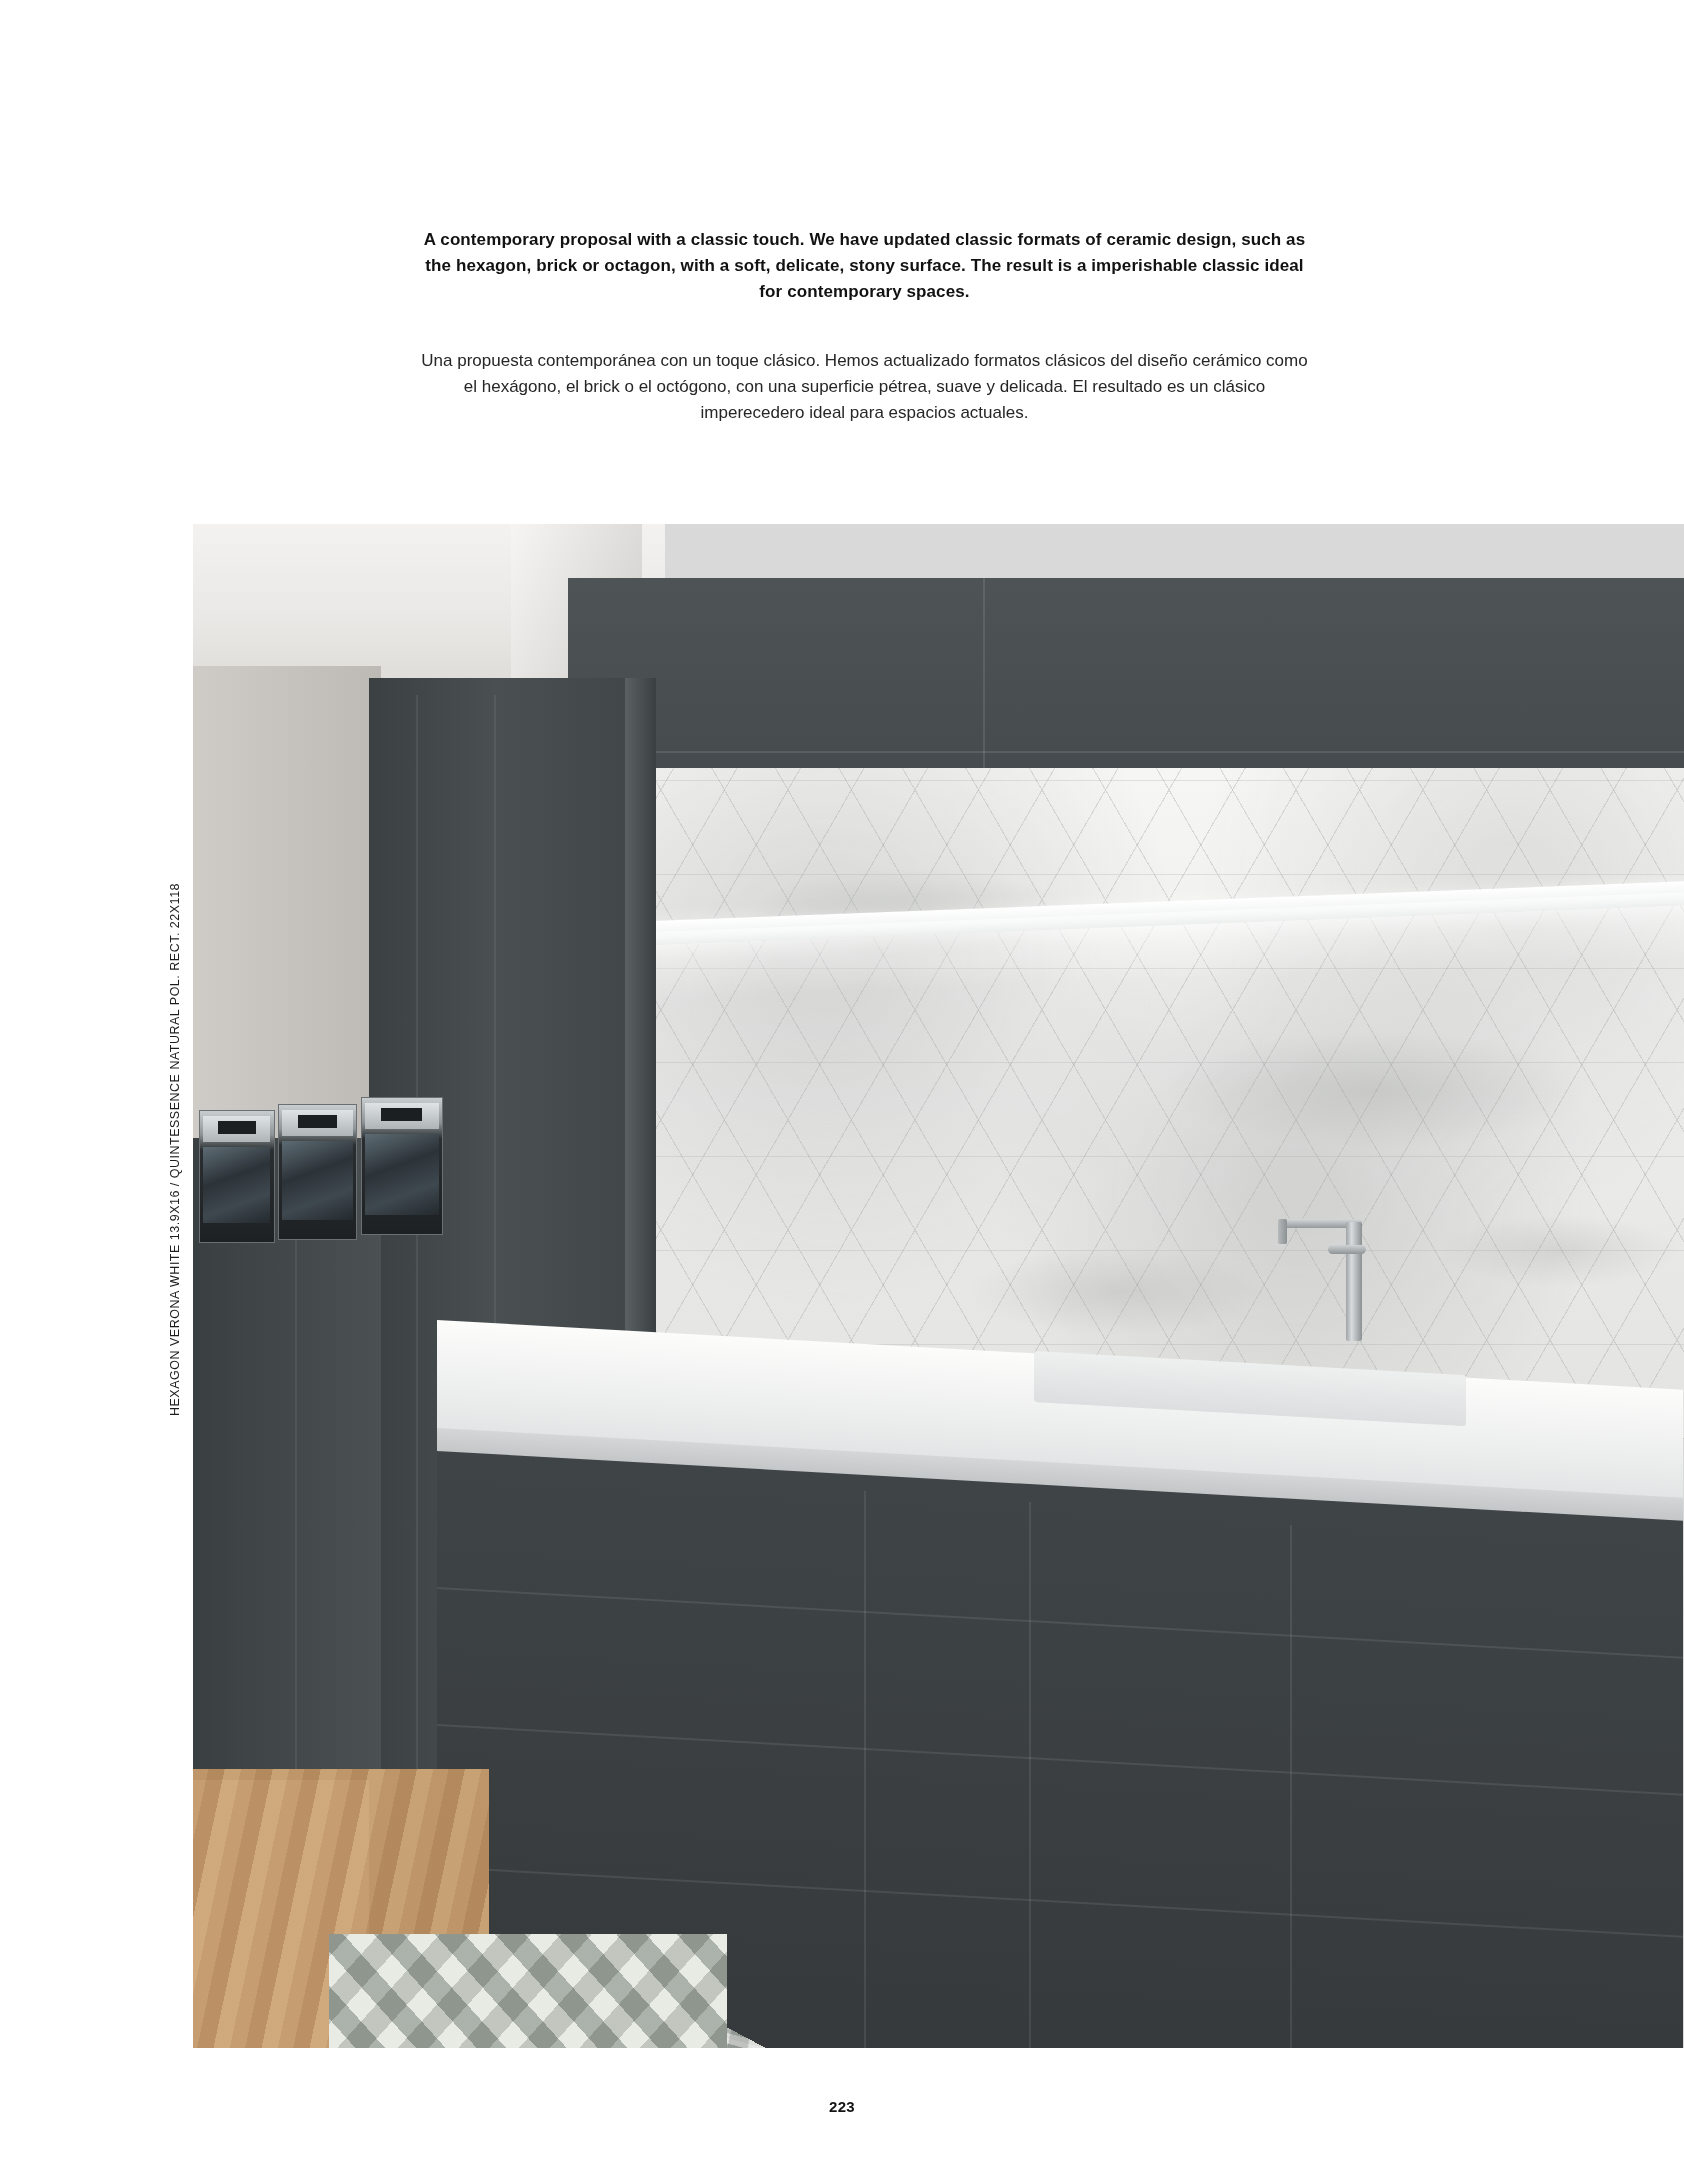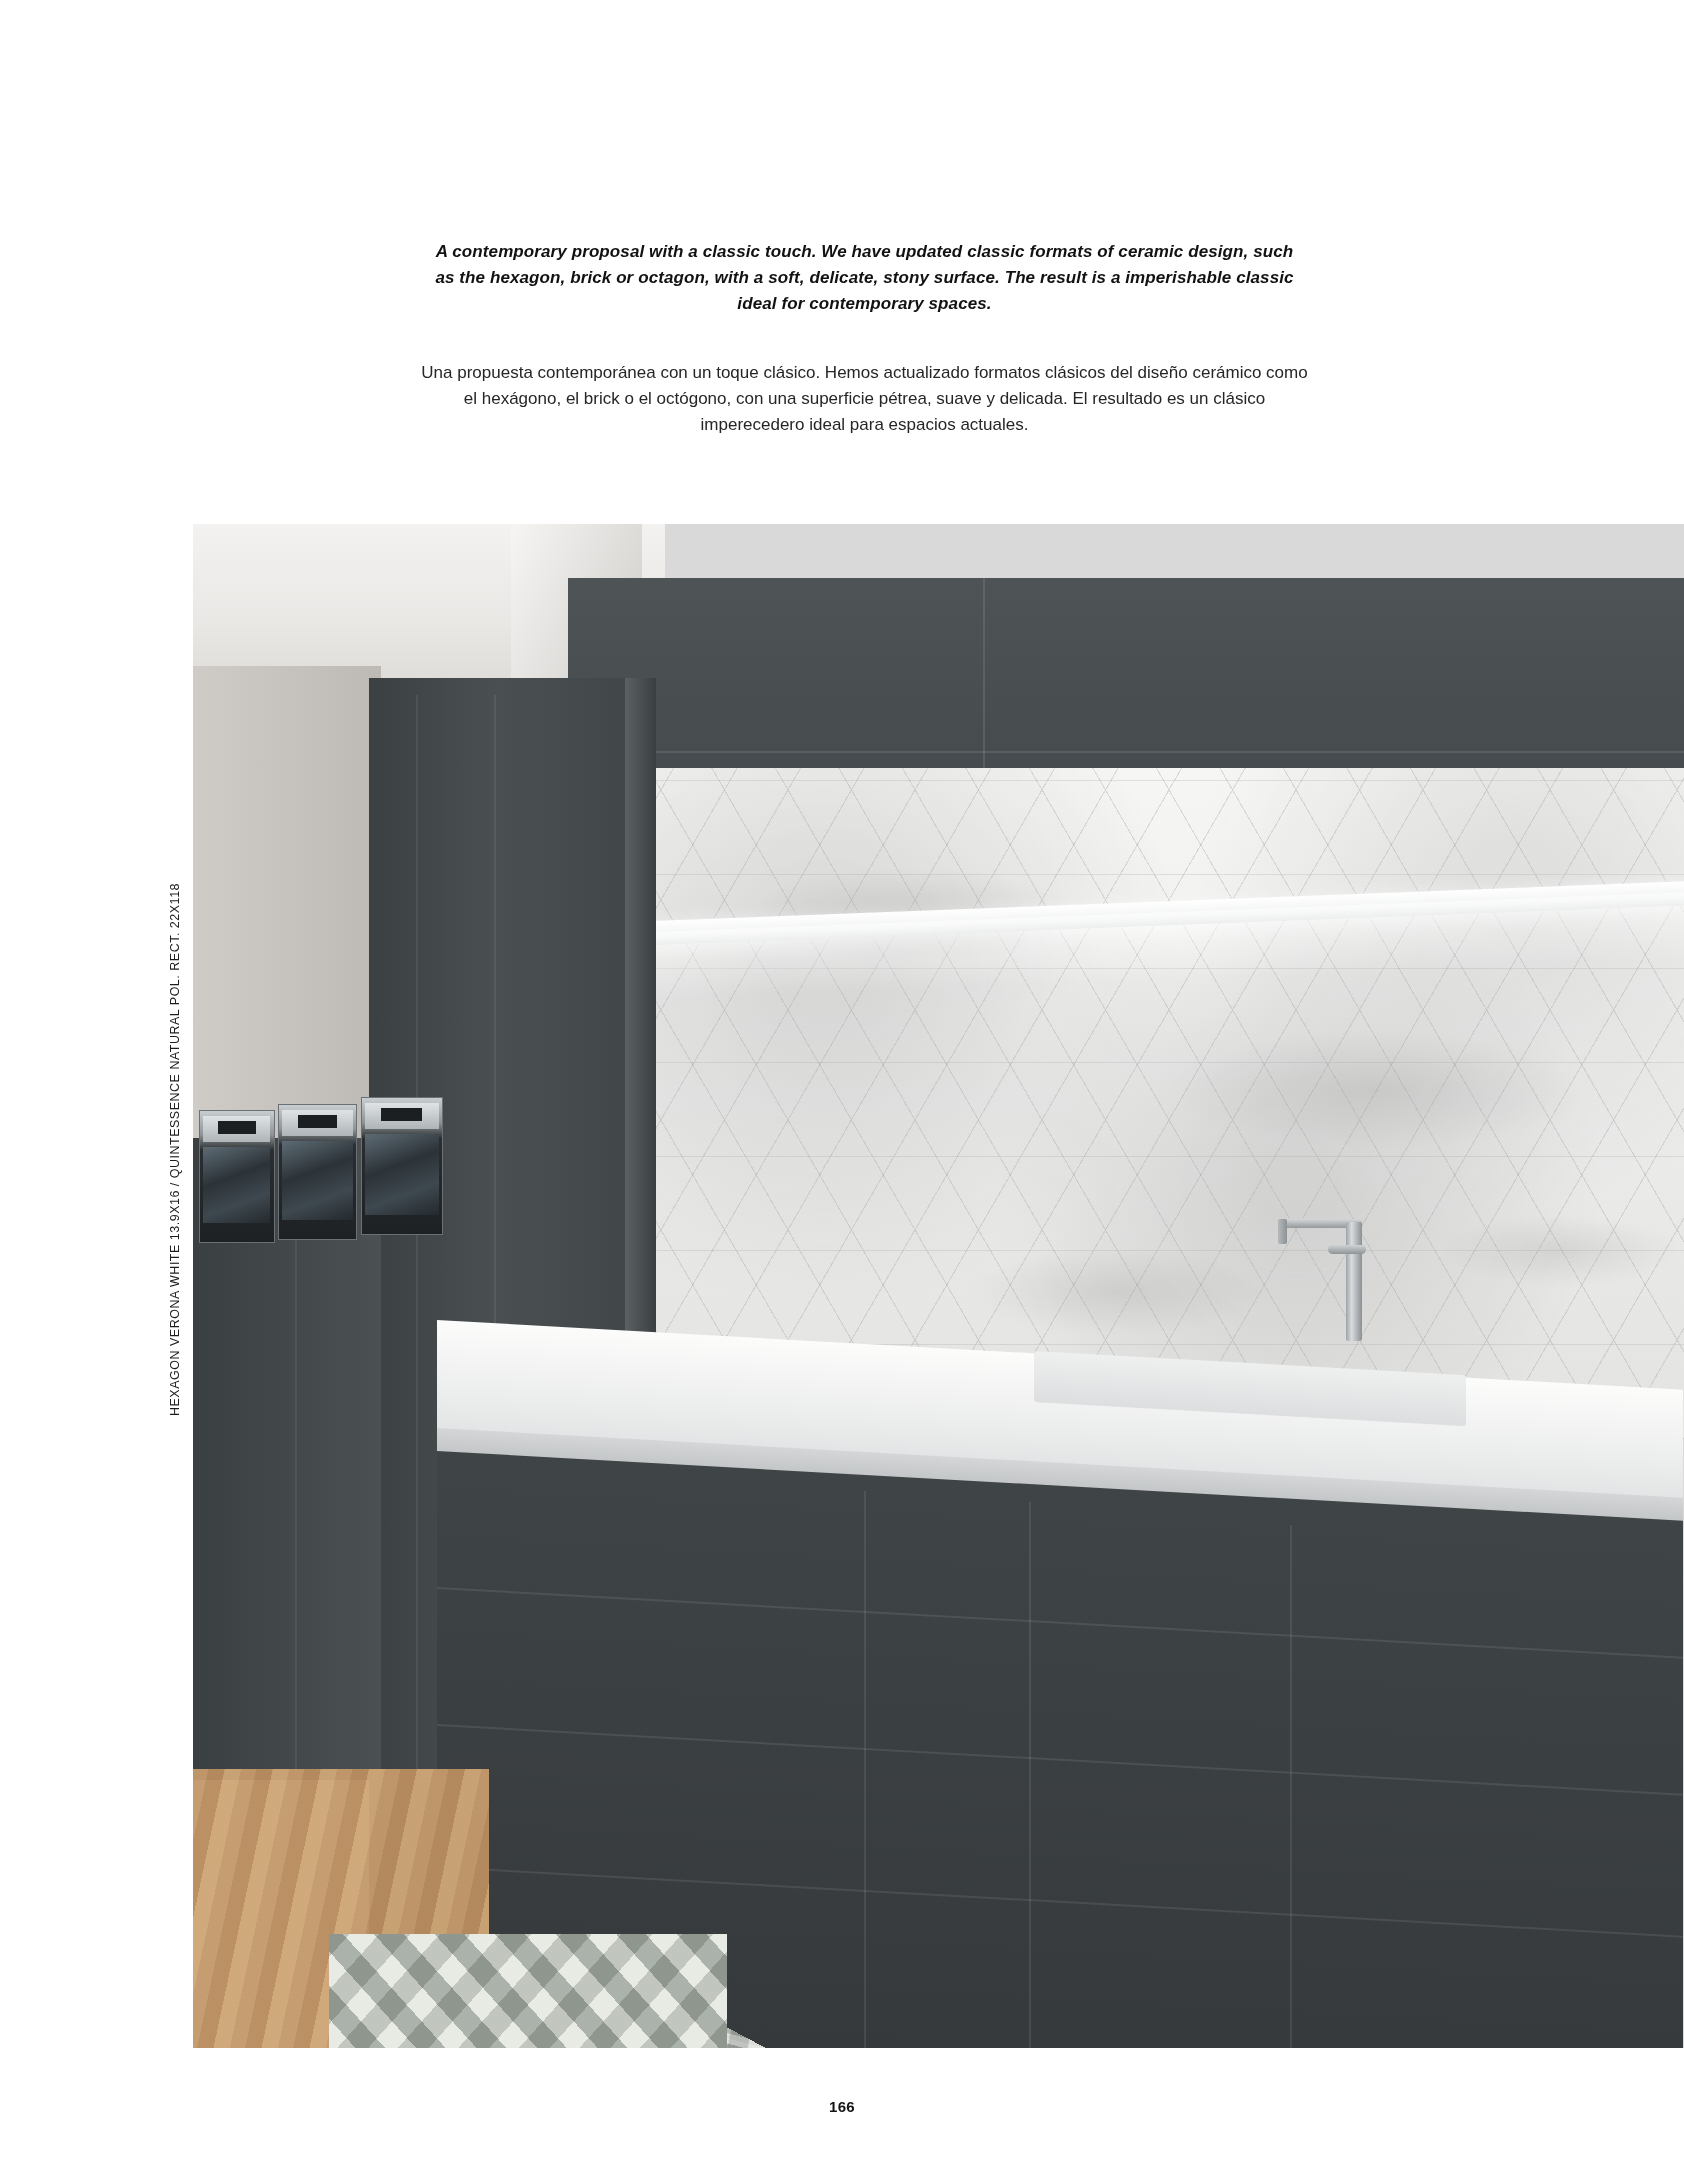--- a/index.html
+++ b/index.html
@@ -29,22 +29,21 @@
     top: 227px;
     width: 887px;
     text-align: center;
   }
   .intro-en {
     font-size: 17px;
     line-height: 26px;
     font-weight: bold;
     letter-spacing: 0.1px;
     color: #121212;
-    margin: 12px;
-    font-style: italic;
+    margin: 0;
   }
   .intro-es {
     font-size: 17px;
     line-height: 26px;
     font-weight: 400;
     color: #262626;
     margin: 43px 0 0 0;
   }
 
   
@@ -470,16 +469,16 @@
 
       <div class="floor-wood"></div>
       <div class="floor-hex"></div>
       <div class="floor-hex-2"></div>
 
     </div>
   </div>
 
   <div class="caption-vertical">HEXAGON VERONA WHITE 13.9X16 / QUINTESSENCE NATURAL POL. RECT. 22X118</div>
 
-  <div class="page-number">166</div>
+  <div class="page-number">223</div>
 
 </div>
 
 
 </body></html>

